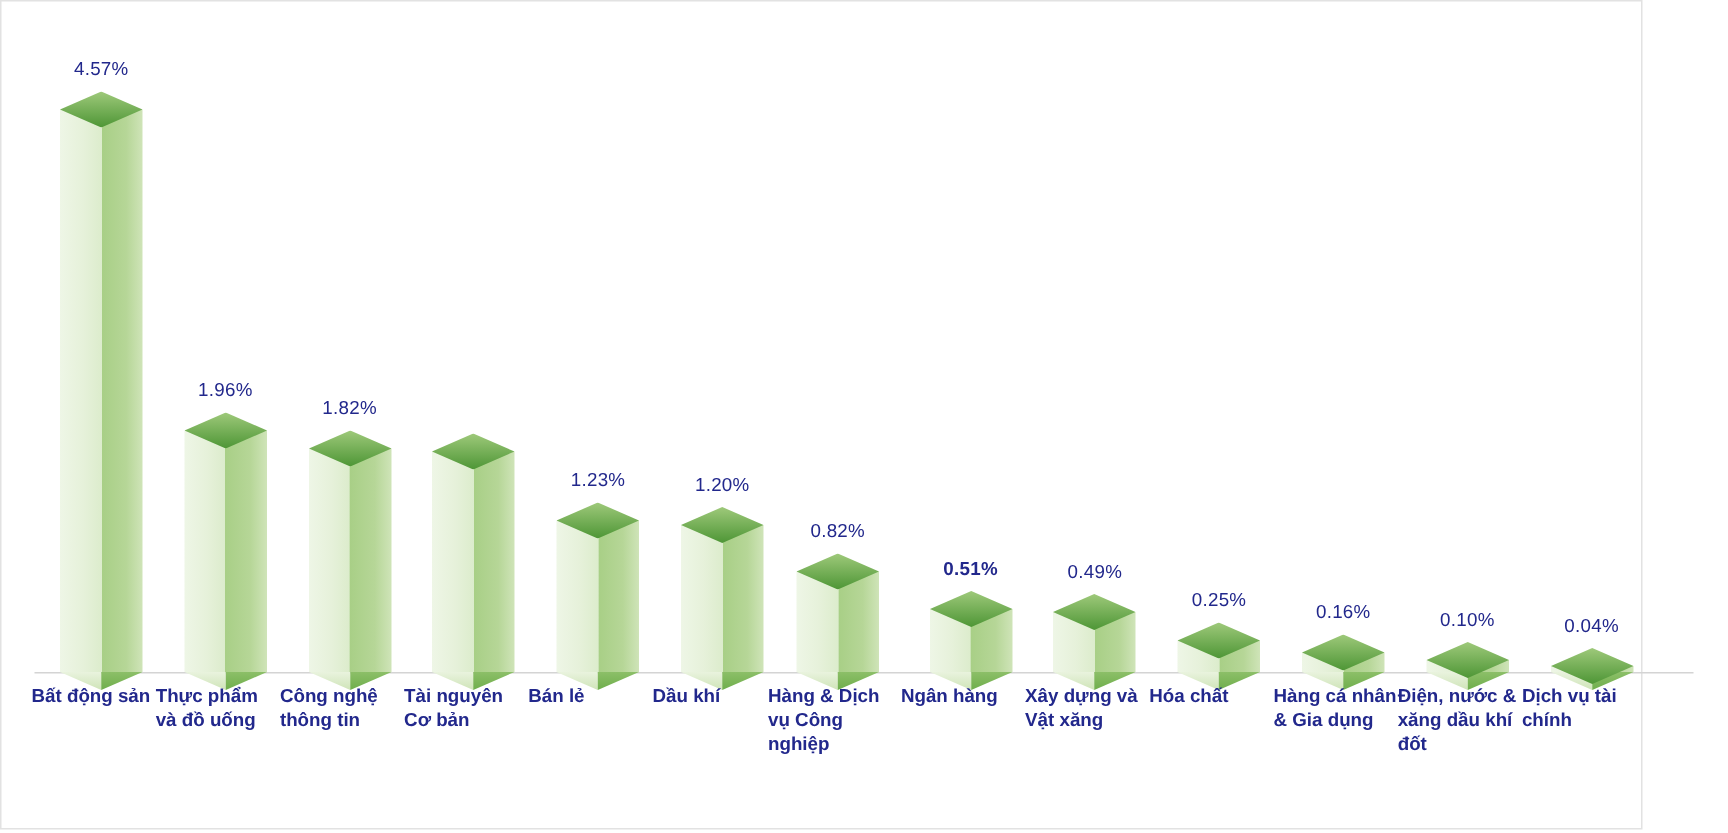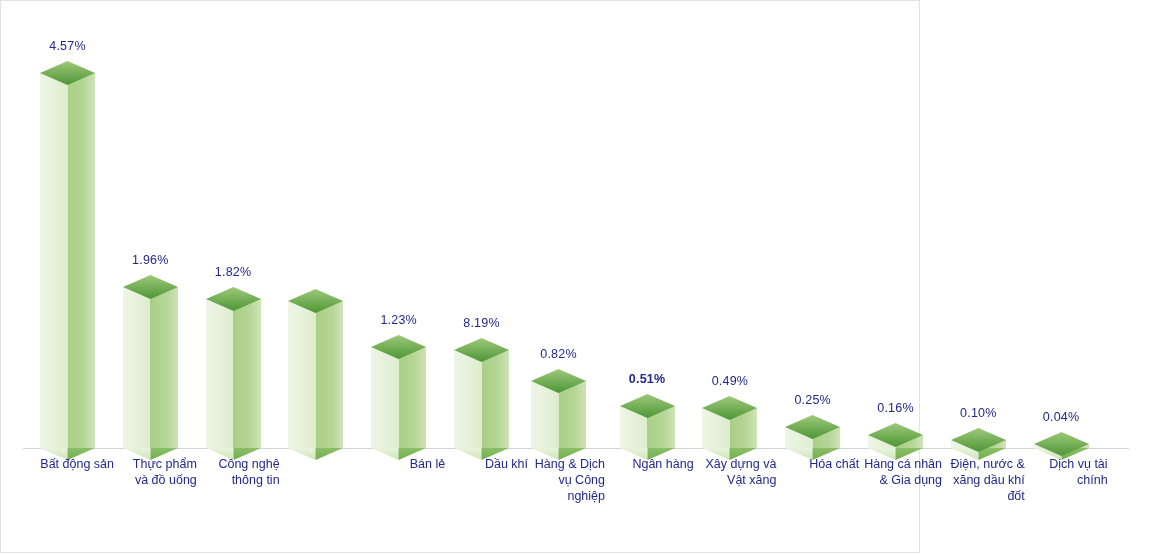--- a/index.html
+++ b/index.html
@@ -4,21 +4,21 @@
 <style>
   html,body{margin:0;padding:0;}
   body{
     width:1152px;height:555px;
     background:#ffffff;
     font-family:"Liberation Sans", sans-serif;
     overflow:hidden;
   }
   #chart-frame{
     position:relative;
-    width:920px;height:553px;
+    width:1095px;height:553px;
     border:1px solid #e2e2e2;
     background:#ffffff;
     box-sizing:border-box;
   }
   #plot-area{
     position:absolute;
     left:0;top:0;
     width:1150px;height:553px;
   }
   .axis-line{
@@ -78,24 +78,25 @@
     color:#22288c;
     font-size:12.5px;
     letter-spacing:0.2px;
     white-space:nowrap;
   }
   .cat-label{
     position:absolute;
     top:455px;
     width:93px;
     left:-5px;
-    text-align:right;
+    text-align:left;
     color:#22288c;
     font-size:12.5px;
     line-height:16px;
+    font-weight:bold;
   }
 </style>
 </head>
 <body>
 
 <div id="chart-frame">
   <div id="plot-area">
     <div class="axis-line"></div>
 
   <div class="bar-group" style="left: 25px; height: 553px;">
@@ -229,20 +230,24 @@
           <div class="bar-top" style="top: -12px; height: 24px; overflow: visible;"><svg width="55" height="24" viewBox="0 0 55 24">
               <defs>
                 <linearGradient id="tg3" x1="0" y1="0" x2="0" y2="1">
                   <stop offset="0%" stop-color="#9ec97a"></stop>
                   <stop offset="100%" stop-color="#4e9636"></stop>
                 </linearGradient>
               </defs>
               <polygon points="27.5,0 55,12 27.5,24 0,12" fill="url(#tg3)"></polygon>
             </svg></div>
         </div>
+        <div class="cat-label">
+          <div>Tài nguyên</div>
+          <div>Cơ bản</div>
+        </div>
       </div>
       <div class="bar-group" style="left: 356.2px; height: 553px;">
         <div class="val-label" style="top: 312.07px;">1.23%</div>
         <div class="bar-3d" style="top: 346.07px; height: 100.93px;">
           <div class="bar-body" style="height: 100.93px;">
             <div class="face-left"></div>
             <div class="face-right"></div>
           </div>
           <div class="bar-bottom" style="top: 100.93px;"><svg width="55" height="24" viewBox="0 0 55 24">
               <defs>
@@ -266,21 +271,21 @@
                 </linearGradient>
               </defs>
               <polygon points="27.5,0 55,12 27.5,24 0,12" fill="url(#tg4)"></polygon>
             </svg></div>
         </div>
         <div class="cat-label">
           <div>Bán lẻ</div>
         </div>
       </div>
       <div class="bar-group" style="left: 439px; height: 553px;">
-        <div class="val-label" style="top: 314.532px;">8.19%</div>
+        <div class="val-label" style="top: 314.532px;">1.20%</div>
         <div class="bar-3d" style="top: 348.532px; height: 98.4683px;">
           <div class="bar-body" style="height: 98.4683px;">
             <div class="face-left"></div>
             <div class="face-right"></div>
           </div>
           <div class="bar-bottom" style="top: 98.4683px;"><svg width="55" height="24" viewBox="0 0 55 24">
               <defs>
                 <linearGradient id="bl5" x1="0" y1="0" x2="0" y2="1">
                   <stop offset="0%" stop-color="#e9f3de"></stop>
                   <stop offset="100%" stop-color="#cfe4b8"></stop>

